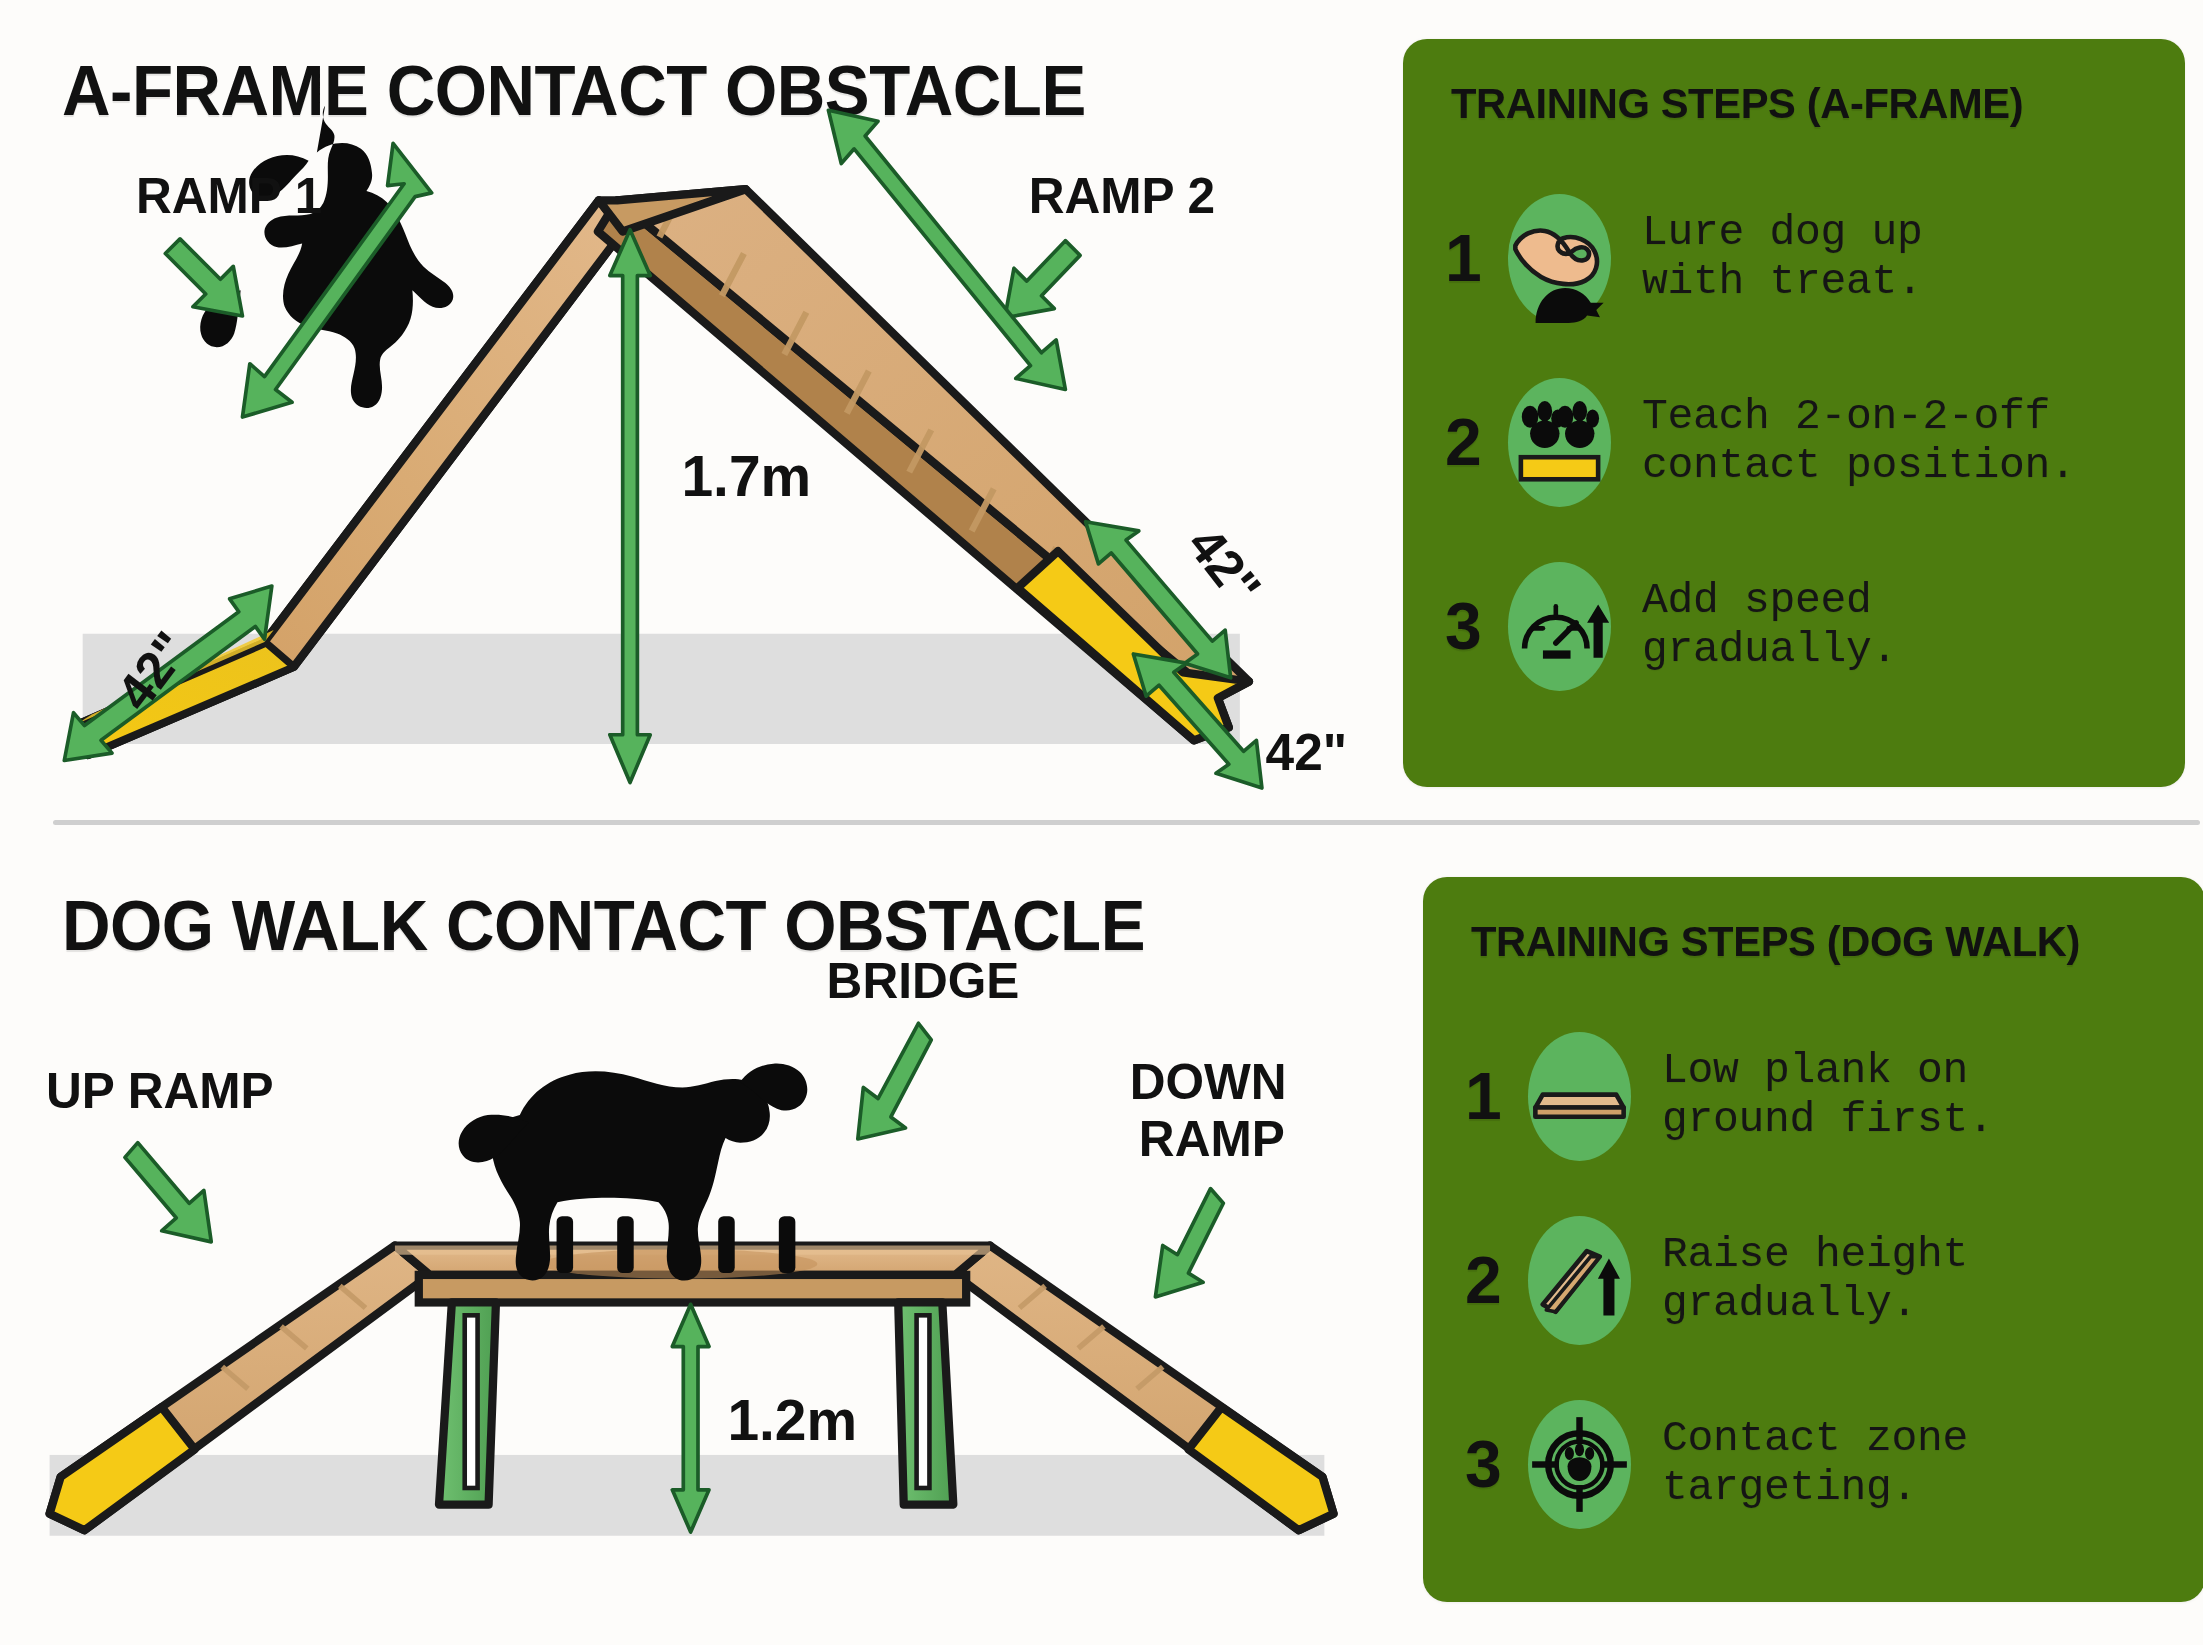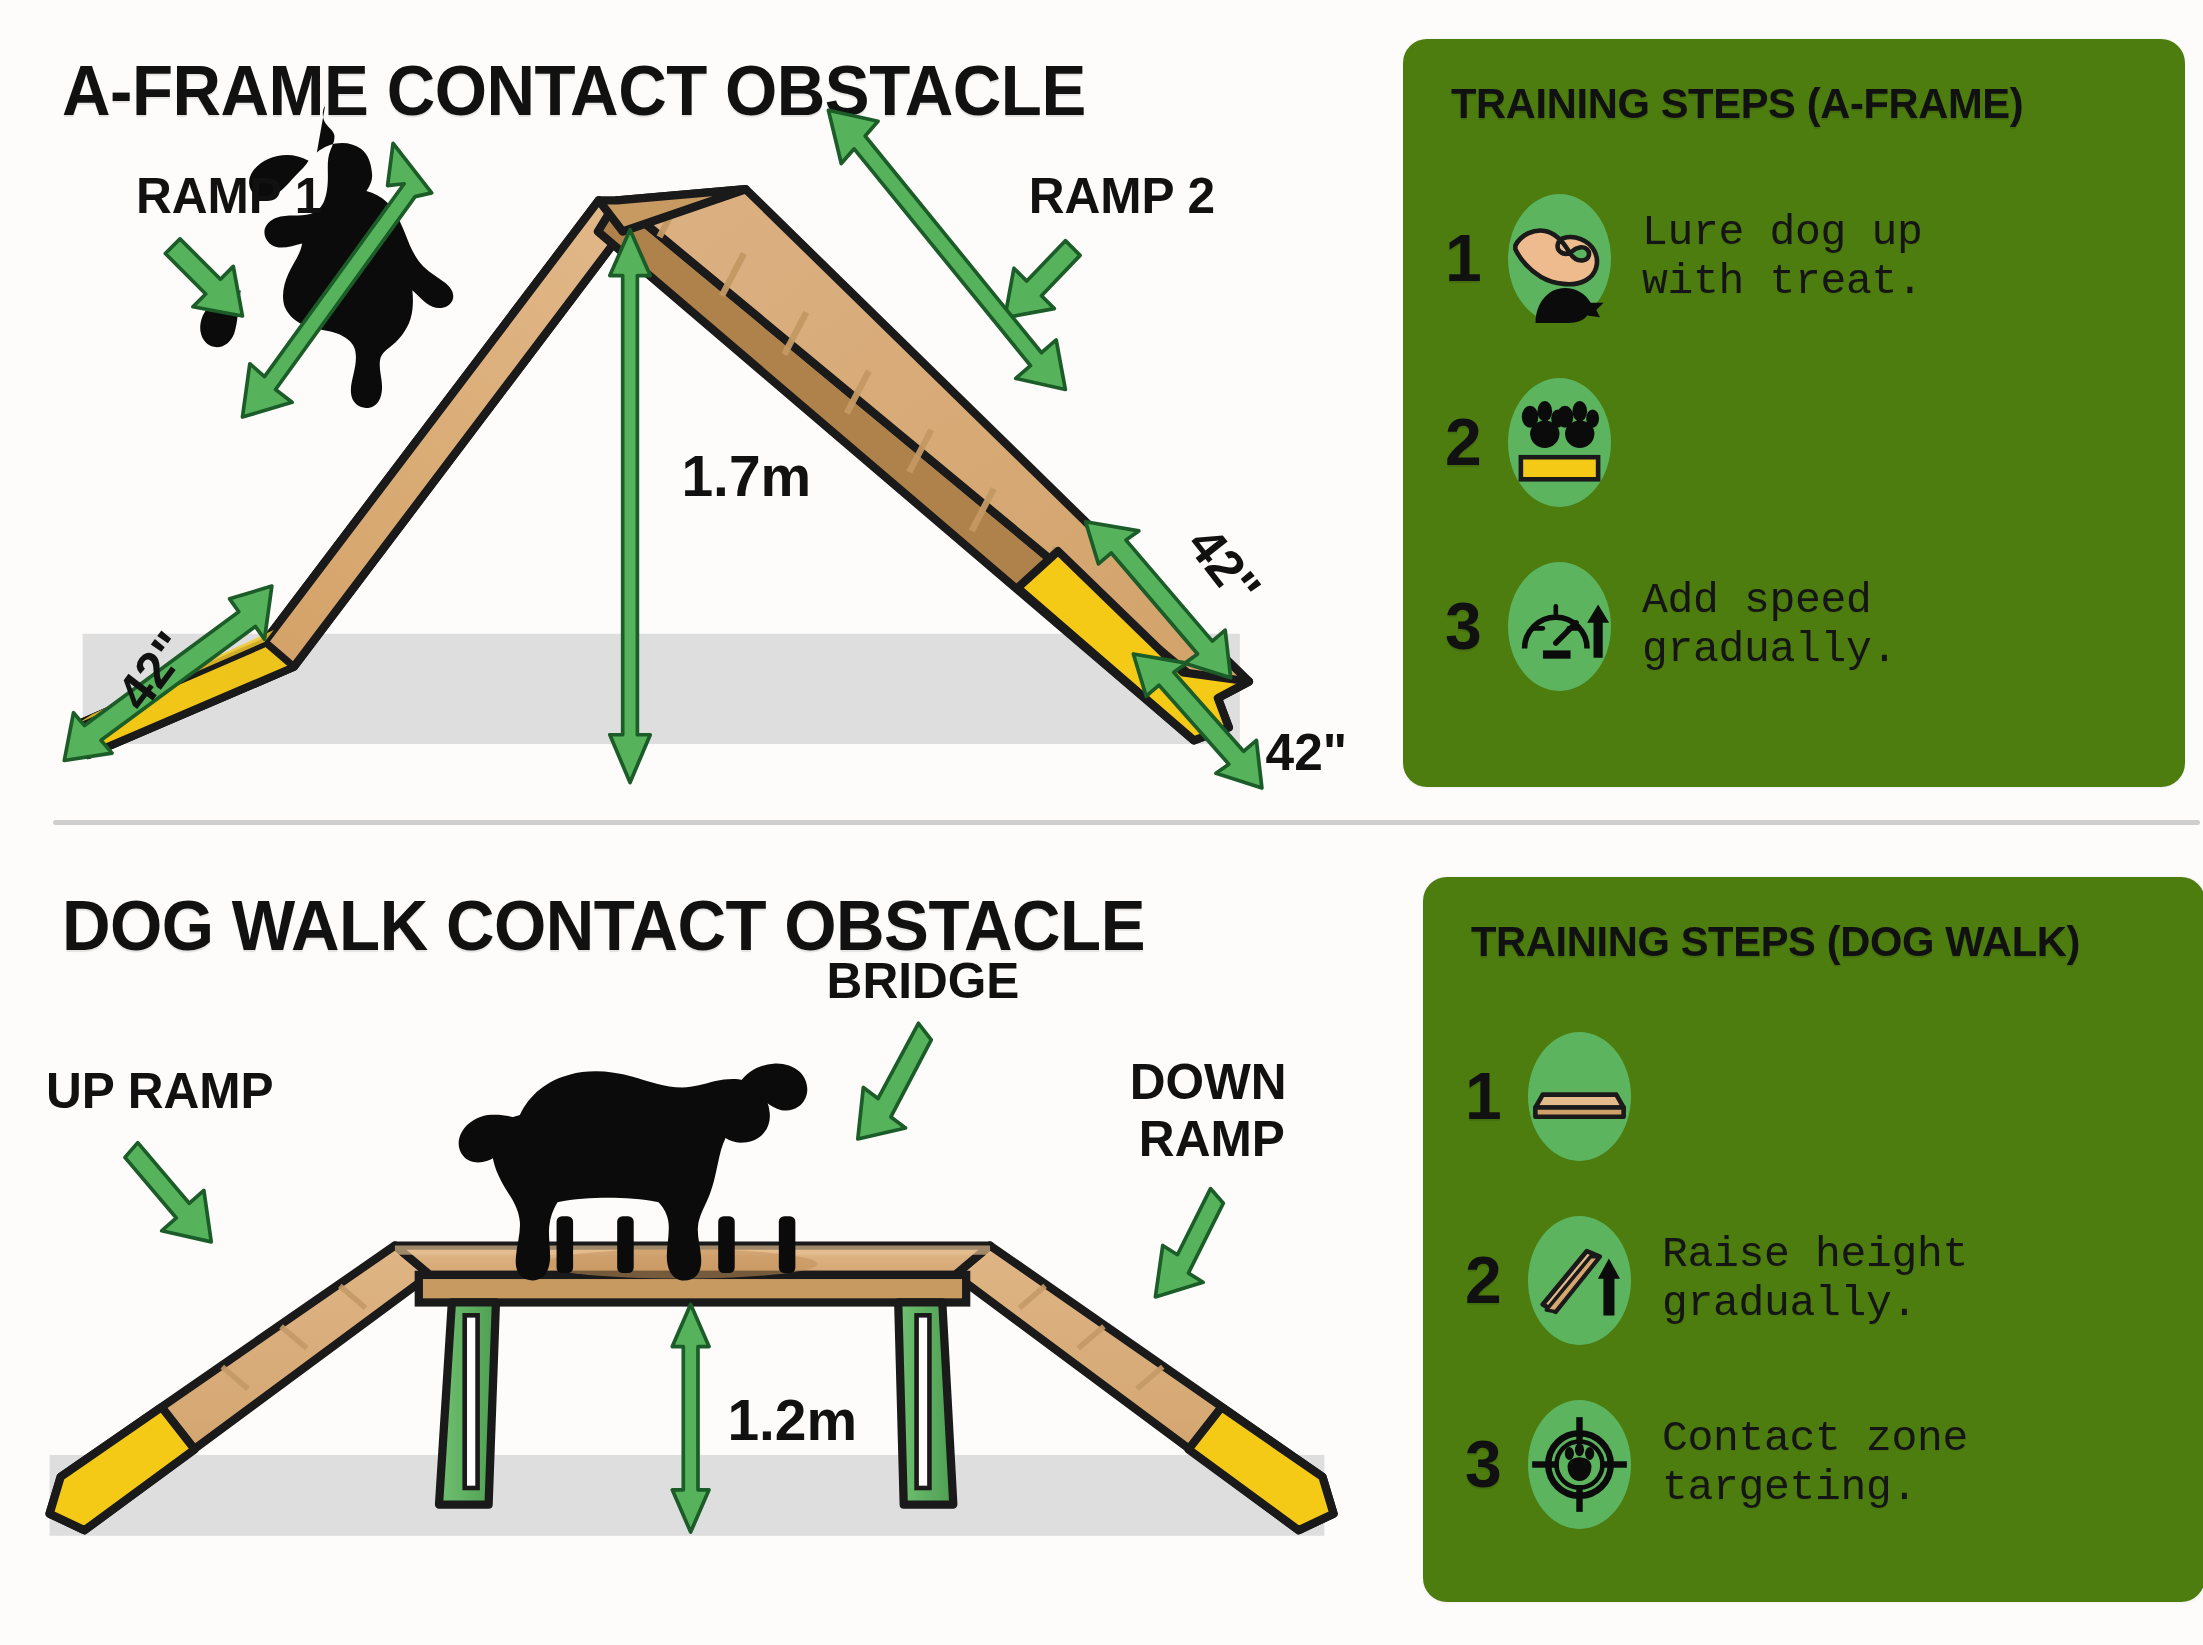--- a/index.html
+++ b/index.html
@@ -237,20 +237,24 @@
                 <ellipse cx="40" cy="36" rx="8" ry="11"></ellipse>
                 <ellipse cx="54" cy="44" rx="7" ry="10"></ellipse>
                 <path d="M24 60 C24 52 32 46 40 46 C48 46 56 52 56 60 C56 70 48 76 40 76 C32 76 24 70 24 60 Z"></path>
                 <ellipse cx="62" cy="42" rx="9" ry="12"></ellipse>
                 <ellipse cx="78" cy="36" rx="8" ry="11"></ellipse>
                 <ellipse cx="92" cy="44" rx="7" ry="10"></ellipse>
                 <path d="M62 60 C62 52 70 46 78 46 C86 46 94 52 94 60 C94 70 86 76 78 76 C70 76 62 70 62 60 Z"></path>
               </g>
               <rect x="14" y="86" width="84" height="24" fill="#f5ca16" stroke="#1a1a1a" stroke-width="5"></rect>
             </svg>
+          </div>
+          <div class="step-text">
+            <span>Teach 2-on-2-off</span>
+            <span>contact position.</span>
           </div>
         </div>
 
         <div class="step">
           <div class="step-num">3</div>
           <div class="step-icon">
             <div class="bg"></div>
             <svg viewBox="0 0 112 140">
               <g fill="none" stroke="#0b0b0b" stroke-width="6">
                 <path d="M18 94 A34 34 0 1 1 86 94"></path>
@@ -387,20 +391,24 @@
 
         <div class="step">
           <div class="step-num">1</div>
           <div class="step-icon">
             <div class="bg"></div>
             <svg viewBox="0 0 112 140">
               <polygon points="16 68 96 68 104 82 8 82" fill="#e2ba8c" stroke="#1a1a1a" stroke-width="5" stroke-linejoin="round"></polygon>
               <polygon points="8 82 104 82 104 92 8 92" fill="#cfa069" stroke="#1a1a1a" stroke-width="5" stroke-linejoin="round"></polygon>
             </svg>
           </div>
+          <div class="step-text">
+            <span>Low plank on</span>
+            <span>ground first.</span>
+          </div>
         </div>
 
         <div class="step">
           <div class="step-num">2</div>
           <div class="step-icon">
             <div class="bg"></div>
             <svg viewBox="0 0 112 140">
               <polygon points="16 96 64 38 78 44 30 104" fill="#e2ba8c" stroke="#1a1a1a" stroke-width="5" stroke-linejoin="round"></polygon>
               <polygon points="20 102 68 44 78 44 30 104" fill="#d6a870" stroke="#1a1a1a" stroke-width="4" stroke-linejoin="round"></polygon>
               <polygon points="88 46 100 68 94 68 94 108 82 108 82 68 76 68" fill="#0b0b0b"></polygon>

